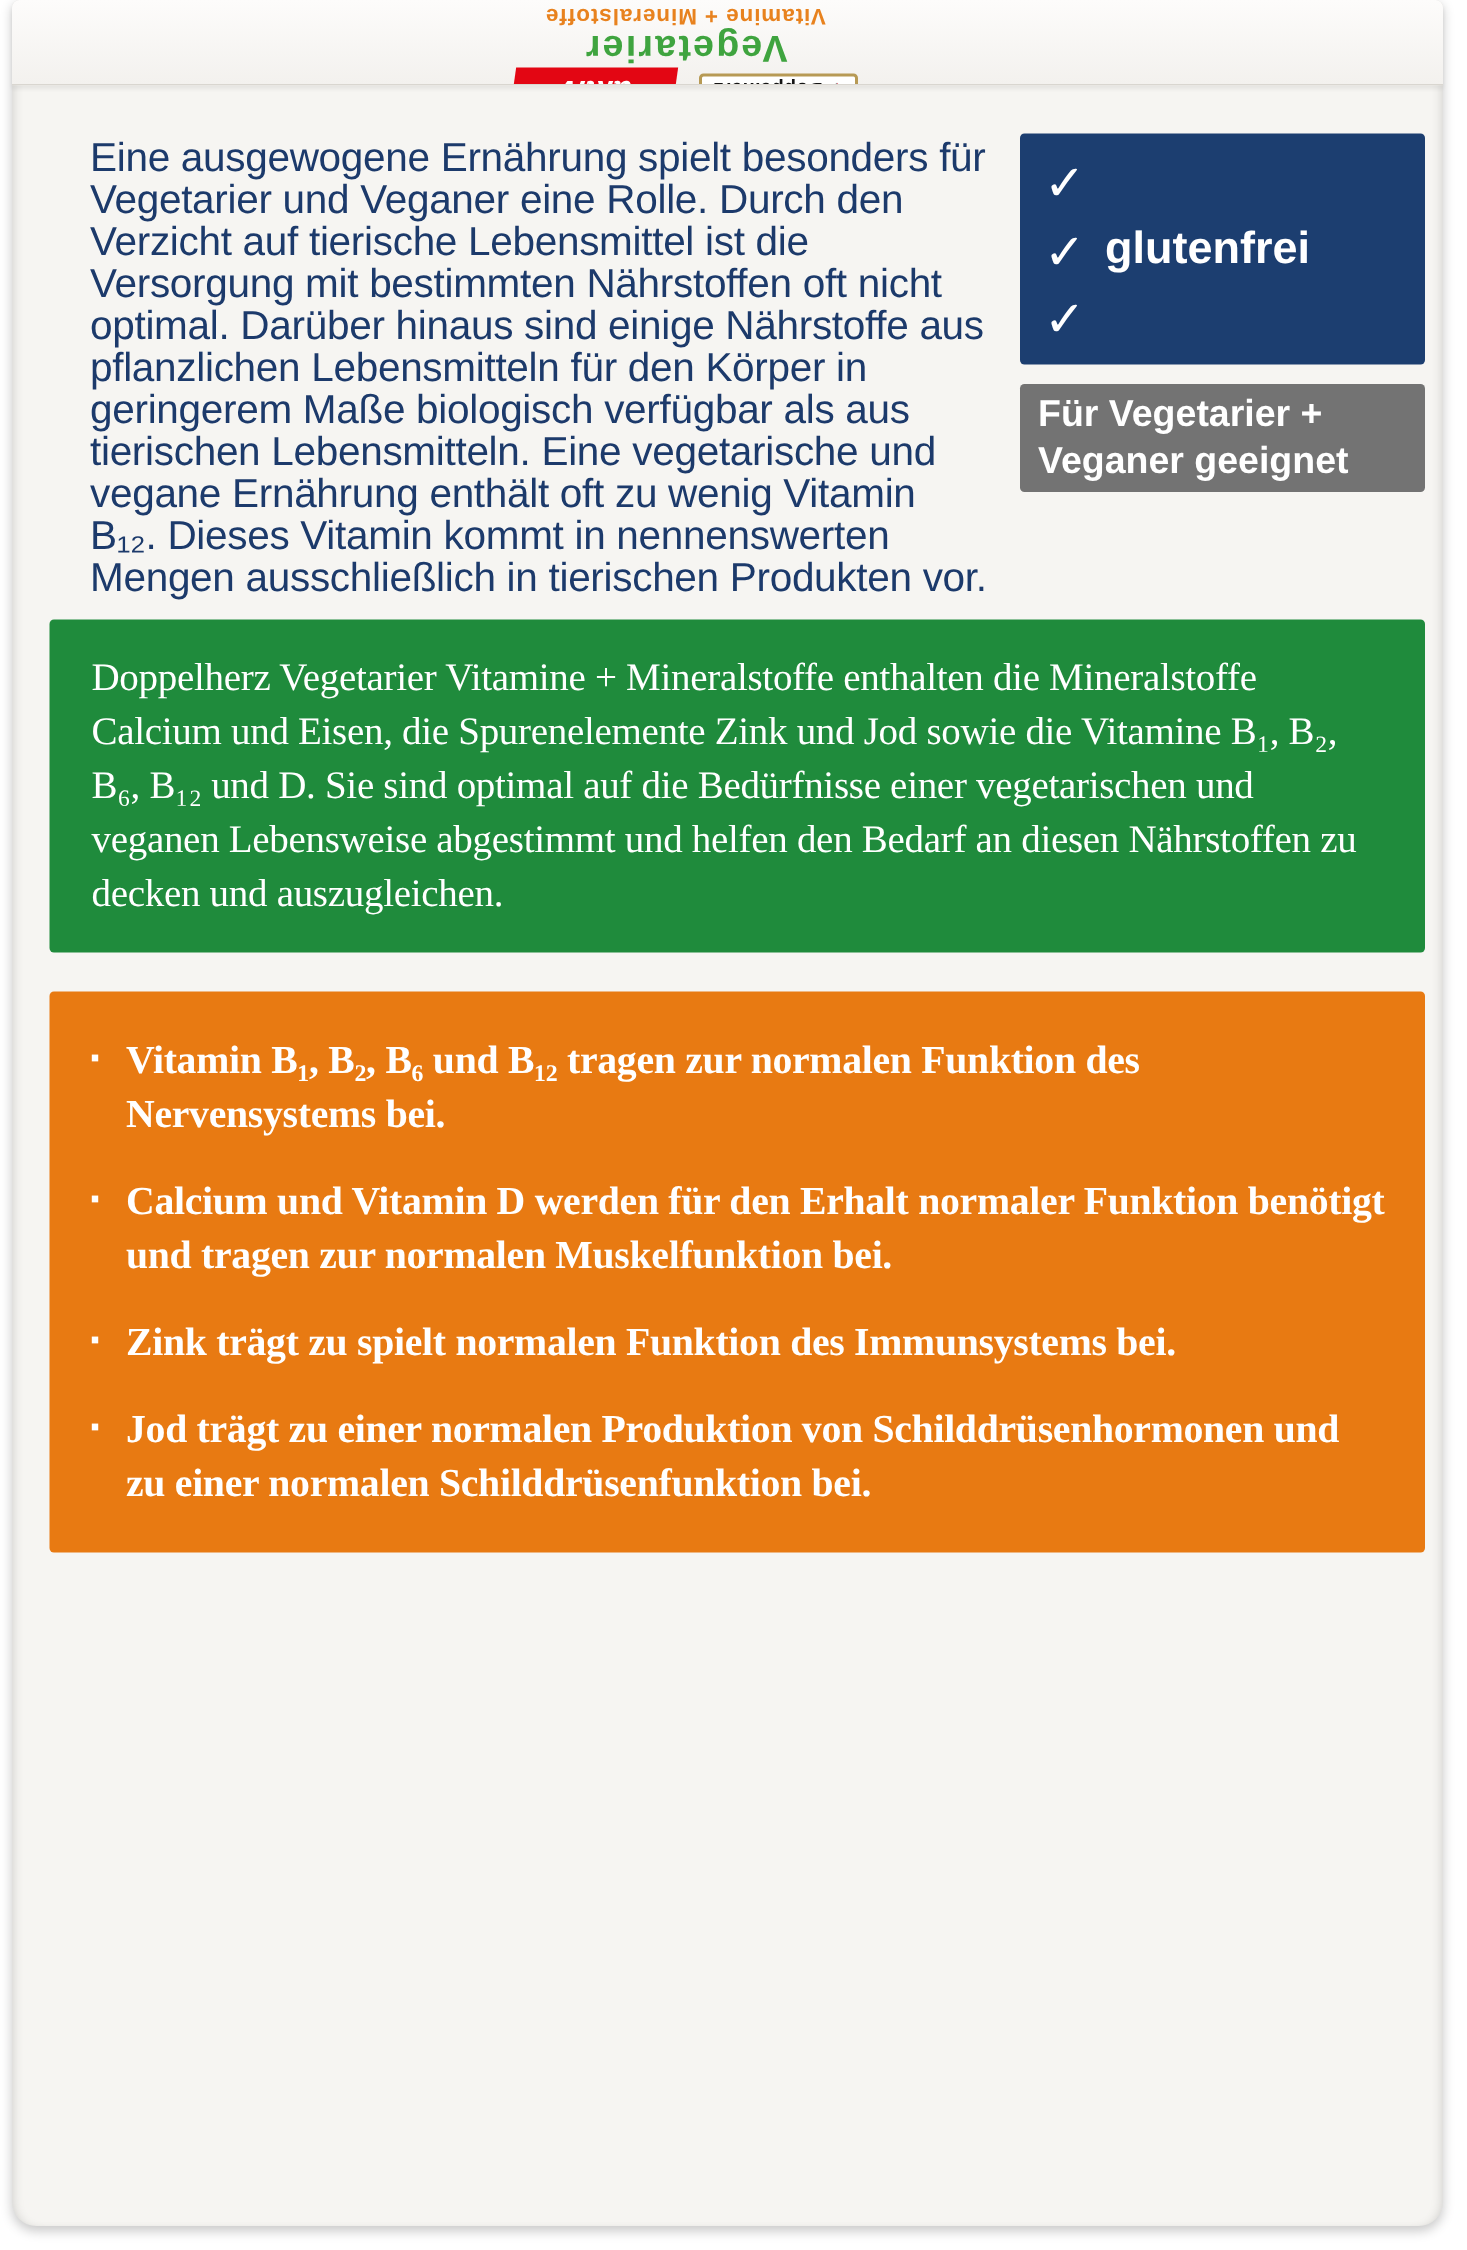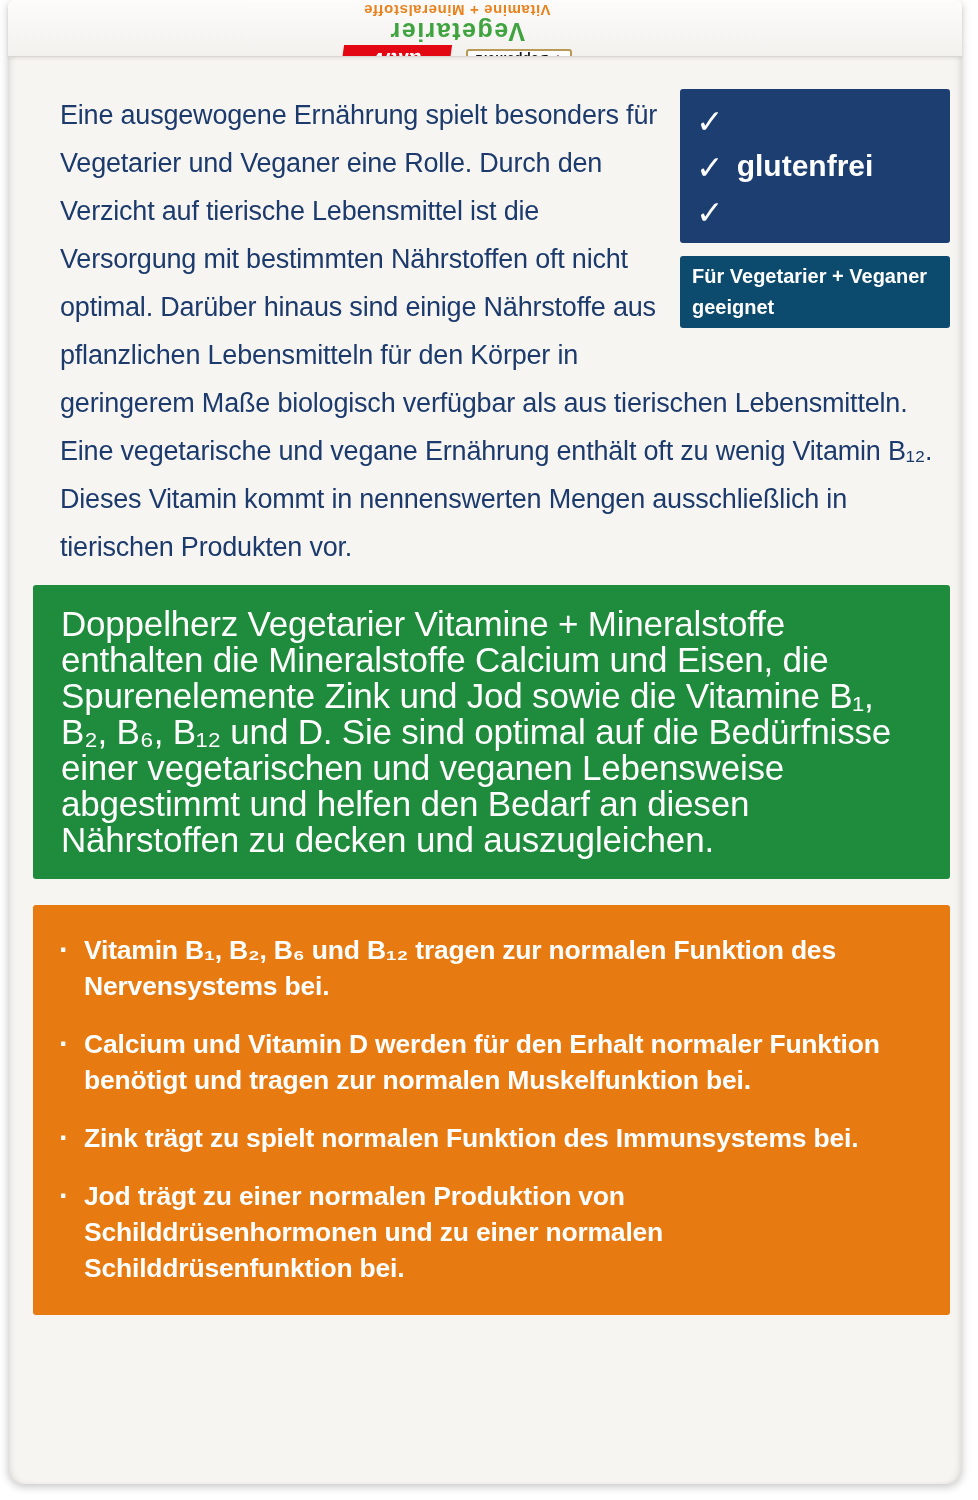--- a/index.html
+++ b/index.html
@@ -57,43 +57,44 @@
   .intro-row::after{content:"";display:block;clear:both;}
   .badges{float:right;width:270px;margin:-2px 0 30px 20px;}
   .claims{
     background:#1c3e70;border-radius:3px;
     padding:15px 12px 15px 16px;
     display:flex;flex-direction:column;gap:6px;
   }
   .claim{display:flex;align-items:center;gap:13px;color:#ffffff;font-weight:bold;font-size:30px;line-height:46px;}
   .check{font-size:33px;font-weight:bold;line-height:1;transform:translateY(1px);}
   .vbadge{
-    margin-top:13px;background:#0c4a6e;border-radius:3px;
-    color:#fff;font-weight:bold;font-size:20px;line-height:31px;
+    margin-top:13px;background:#737373;border-radius:3px;
+    color:#fff;font-weight:bold;font-size:25px;line-height:31px;
     padding:5px 12px;
   }
   .intro{
     margin:0;color:#1c3a6b;
-    font-size:27px;line-height:48px;letter-spacing:-0.2px;
+    font-size:27px;line-height:28px;letter-spacing:-0.2px;
   }
   .greenbox{
     margin:14px 12px 0 25px;
     background:#1f8b3c;border-radius:3px;
-    color:#ffffff;font-size:35px;line-height:36px;letter-spacing:-0.2px;
+    color:#ffffff;font-size:26px;line-height:36px;letter-spacing:-0.2px;
     padding:21px 28px;
+    font-family:Liberation Serif, serif;
   }
   .orangebox{
     margin:26px 12px 0 25px;
     background:#e87a12;border-radius:3px;
     padding:27px 26px 29px 24px;
     display:flex;flex-direction:column;gap:22px;
   }
   .obullet{display:flex;gap:13px;color:#ffffff;font-weight:bold;font-size:26.5px;line-height:36px;letter-spacing:-0.2px;}
   .odot{flex:0 0 14px;text-align:center;font-size:30px;}
-  .otext{margin:0;flex:1;}
+  .otext{margin:0;flex:1;font-family:Liberation Serif, serif;}
 </style>
 </head>
 <body>
 
 <div class="photo">
   <div class="package">
 
     <div class="flap">
       <div class="flap-content">
         <div class="logo-row">

